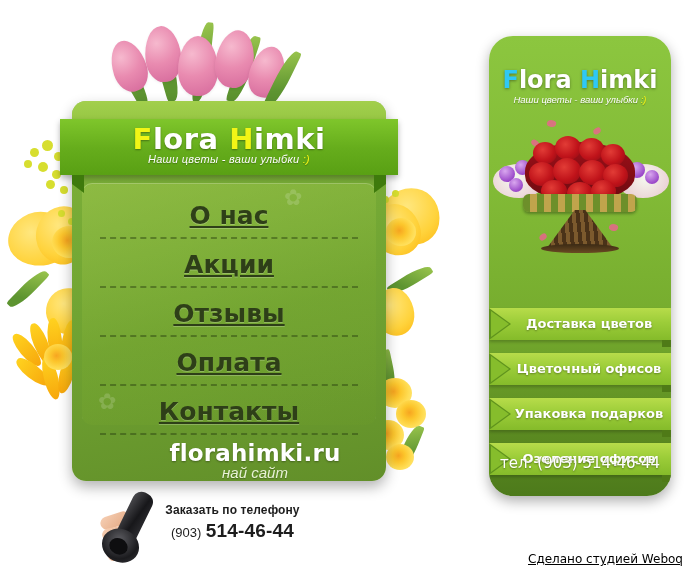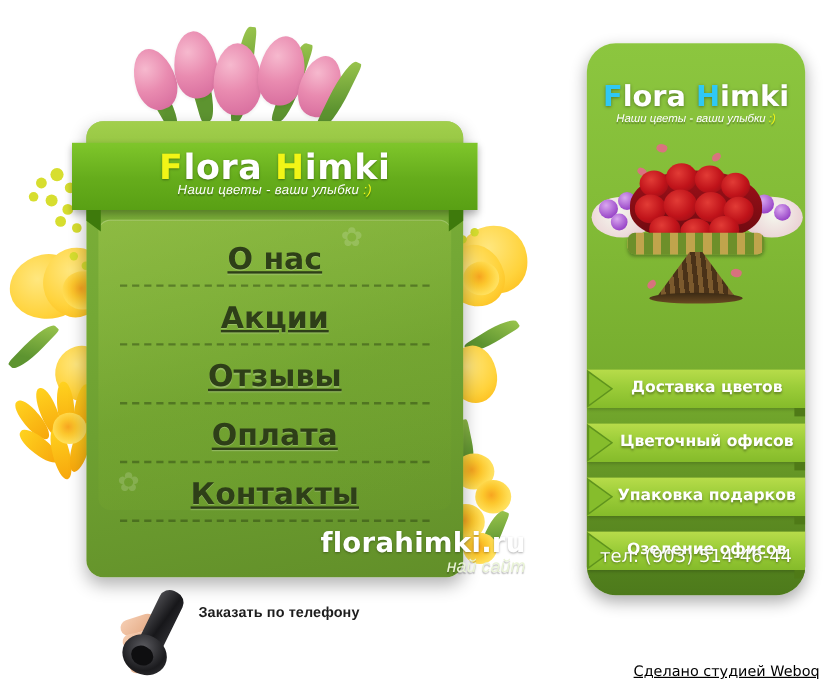--- a/index.html
+++ b/index.html
@@ -87,21 +87,21 @@
     border-bottom:2px dashed rgba(40,62,16,.45);
     font-size:25px;font-weight:bold;color:#2e3f18;
     text-shadow:0 1px 0 rgba(255,255,255,.22);
     cursor:pointer;
     font-family:"DejaVu Sans","Liberation Sans",sans-serif;
     text-decoration:underline;
   }
   .nav-item + .nav-item{margin-top:8px;}
 
   
-  #card-footer{position:absolute;left:72px;top:440px;width:366px;text-align:right;}
+  #card-footer{position:absolute;left:72px;top:440px;width:366px;text-align:center;}
   #site-url{font-size:23px;font-weight:bold;color:#ffffff;letter-spacing:.2px;
             text-shadow:0 1px 2px rgba(0,0,0,.33);
             font-family:"DejaVu Sans","Liberation Sans",sans-serif;}
   #site-caption{font-size:15px;font-style:italic;color:#e9f3d6;margin-top:-2px;
             text-shadow:0 1px 1px rgba(0,0,0,.25);}
 
   
   #order-block{position:absolute;left:130px;top:503px;width:205px;text-align:center;}
   #order-label{font-size:12px;font-weight:bold;color:#1d1d1d;letter-spacing:.1px;}
   #order-phone{margin-top:3px;color:#1d1d1d;}
@@ -285,20 +285,22 @@
     <div class="finger" style="left:10px;top:54px;width:22px;height:11px;"></div>
   </div>
   <div id="handset">
     <div class="hs-body"></div>
     <div class="hs-ear"></div>
     <div class="hs-ear-in"></div>
   </div>
 
   <div id="order-block">
     <div id="order-label">Заказать по телефону</div>
+    <div id="order-phone"><span class="code">(903)</span>
+      <span class="num">514-46-44</span></div>
   </div>
 </div>
 
 <div id="right-banner">
 
   <div id="rb-head">
     <div id="rb-title"><span class="hl">F</span><span>lora</span>&nbsp;<span class="hl">H</span><span>imki</span></div>
     <div id="rb-slogan"><span>Наши цветы - ваши улыбки</span>
       <span class="smile">:)</span></div>
   </div>

